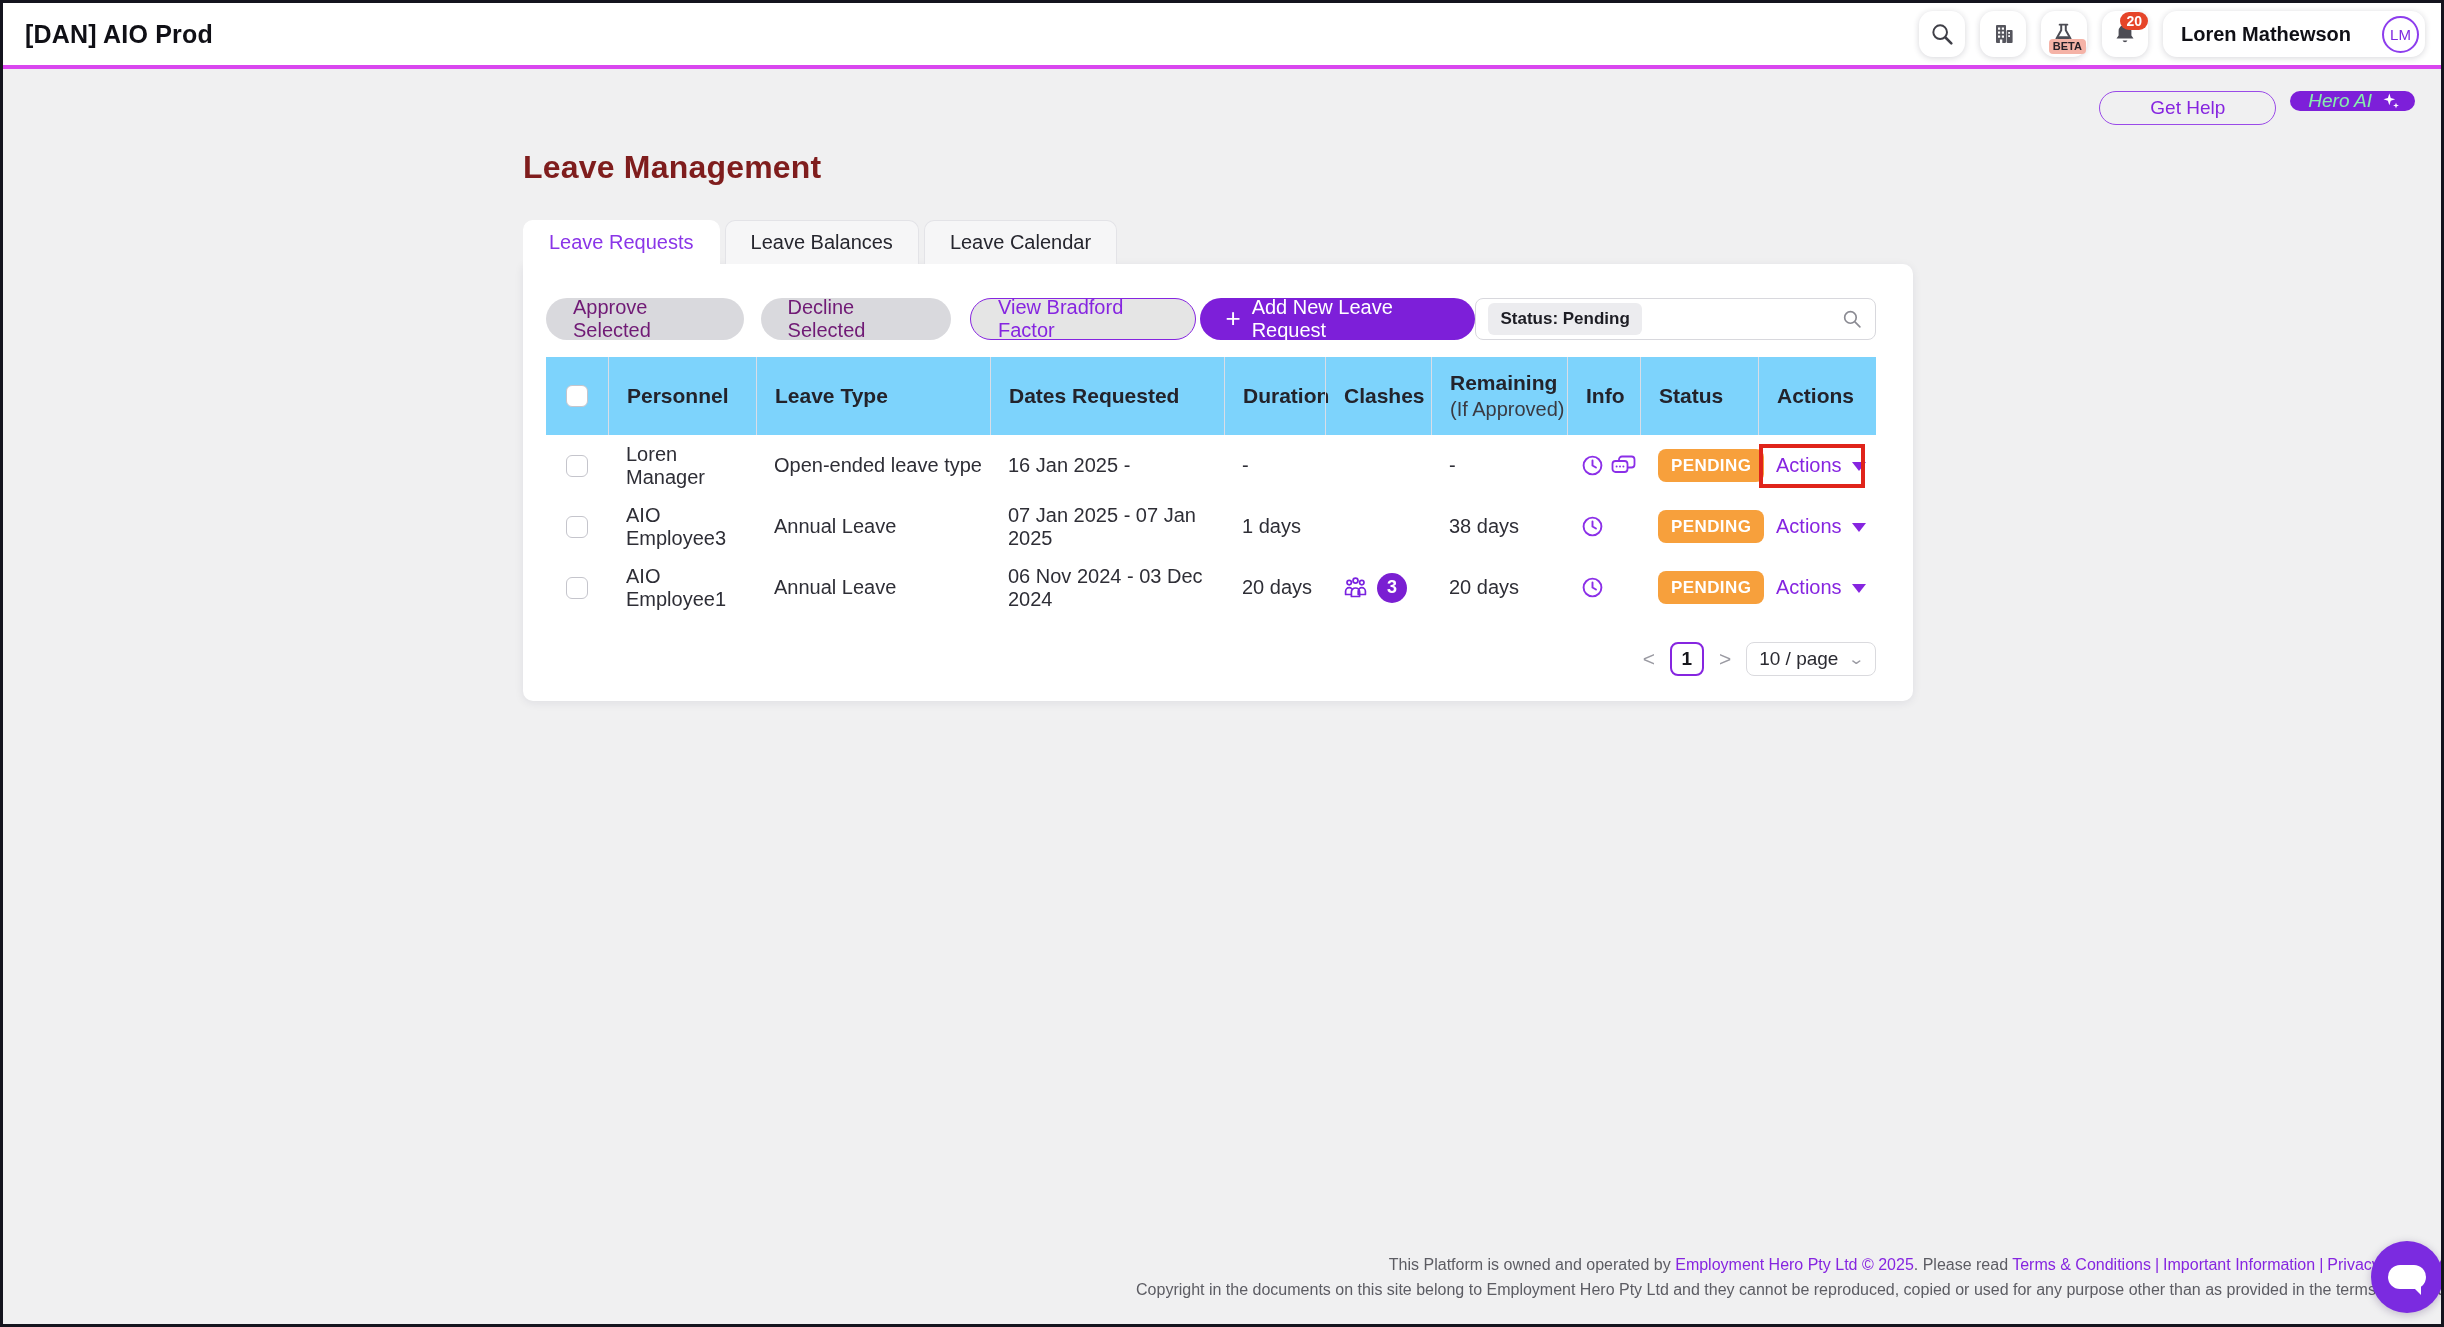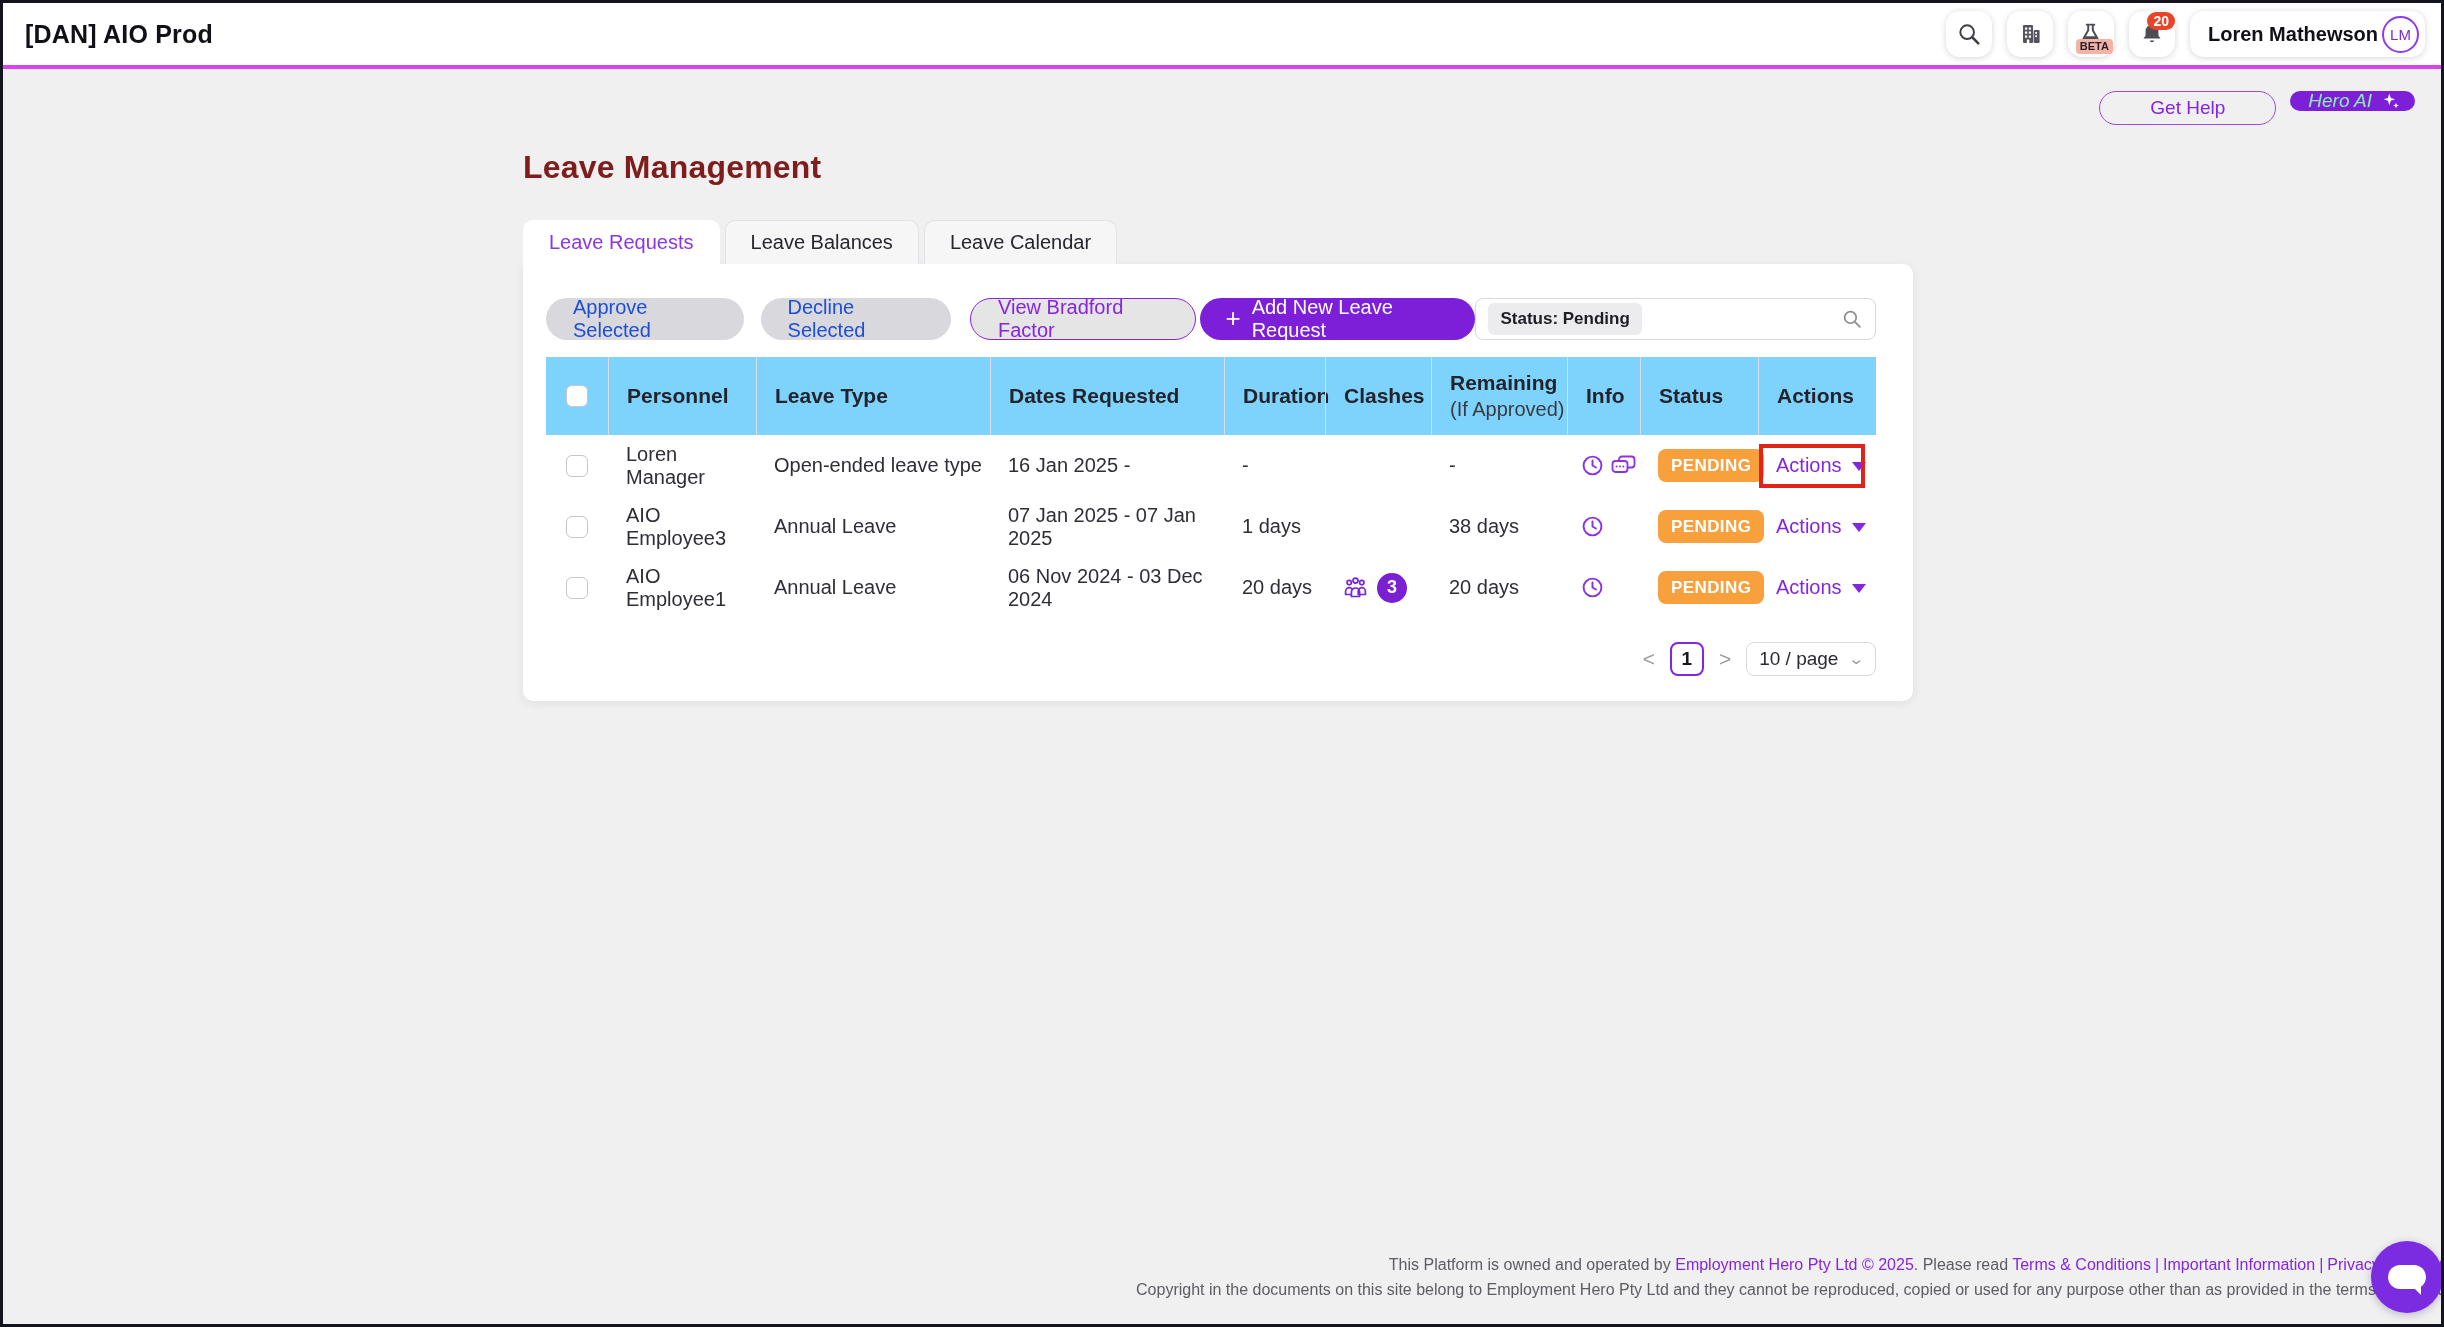--- a/index.html
+++ b/index.html
@@ -35,21 +35,21 @@
   .beta-badge {
     position: absolute; right: 1px; bottom: 3px; background: #f5b3a7;
     color: #262028; font-size: 11px; font-weight: 700;
     padding: 2px 4px; border-radius: 4px; line-height: 1;
   }
   .bell-badge {
     position: absolute; right: 0px; top: 1px; background: #e64529;
     color: #fff; font-size: 14px; font-weight: 700;
     padding: 2px 6px; border-radius: 11px; line-height: 1;
   }
-  .user-btn { padding: 0 6px 0 18px; gap: 4px; }
+  .user-btn { padding: 0 6px 0 18px; gap: 31px; }
   .avatar {
     width: 37px; height: 37px; border-radius: 50%; border: 2px solid #8d3ded;
     color: #7f2ae0; font-size: 15px; font-weight: 500;
     display: flex; align-items: center; justify-content: center; background: #fff;
   }
   
   .help-row { position: absolute; top: 88px; right: 26px; display: flex; gap: 14px; z-index: 5; }
   .get-help-btn {
     width: 177px; height: 34px; border-radius: 17px; border: 1.5px solid #9a4ae8;
     color: #8625e0; font-size: 19px; display: flex; align-items: center; justify-content: center;
@@ -73,21 +73,21 @@
   }
   .tab.active { background: #fff; border-color: #fff; color: #8a35e8; }
   .card {
     width: 1390px; background: #fff; border-radius: 0 10px 10px 10px;
     box-shadow: 0 2px 10px rgba(30,30,70,.08);
     padding: 34px 0 25px 0; position: relative; z-index: 1;
   }
   
   .toolbar { display: flex; align-items: center; padding: 0 37px 0 23px; }
   .btn { height: 42px; border-radius: 21px; font-size: 20px; display: flex; align-items: center; cursor: pointer; }
-  .btn-disabled { background: #d9d9dd; color: #1d4ed8; padding: 0 27px; }
+  .btn-disabled { background: #d9d9dd; color: #701a75; padding: 0 27px; }
   .btn-outline { border: 1.5px solid #8625e0; color: #8625e0; background: #e5e5e5; padding: 0 27px; }
   .btn-primary { background: #7d1fd9; color: #fff; padding: 0 25px; gap: 11px; }
   .btn-primary .plus { font-size: 26px; font-weight: 400; line-height: 1; margin-top: -2px; }
   .mr17 { margin-right: 17px; } .mr19 { margin-right: 19px; } .mr4 { margin-right: 4px; }
   .search-box {
     margin-left: auto; width: 438px; height: 42px; border: 1px solid #d8d8dd;
     border-radius: 8px; background: #fff; display: flex; align-items: center; padding: 0 12px;
     cursor: text;
   }
   .filter-chip {

